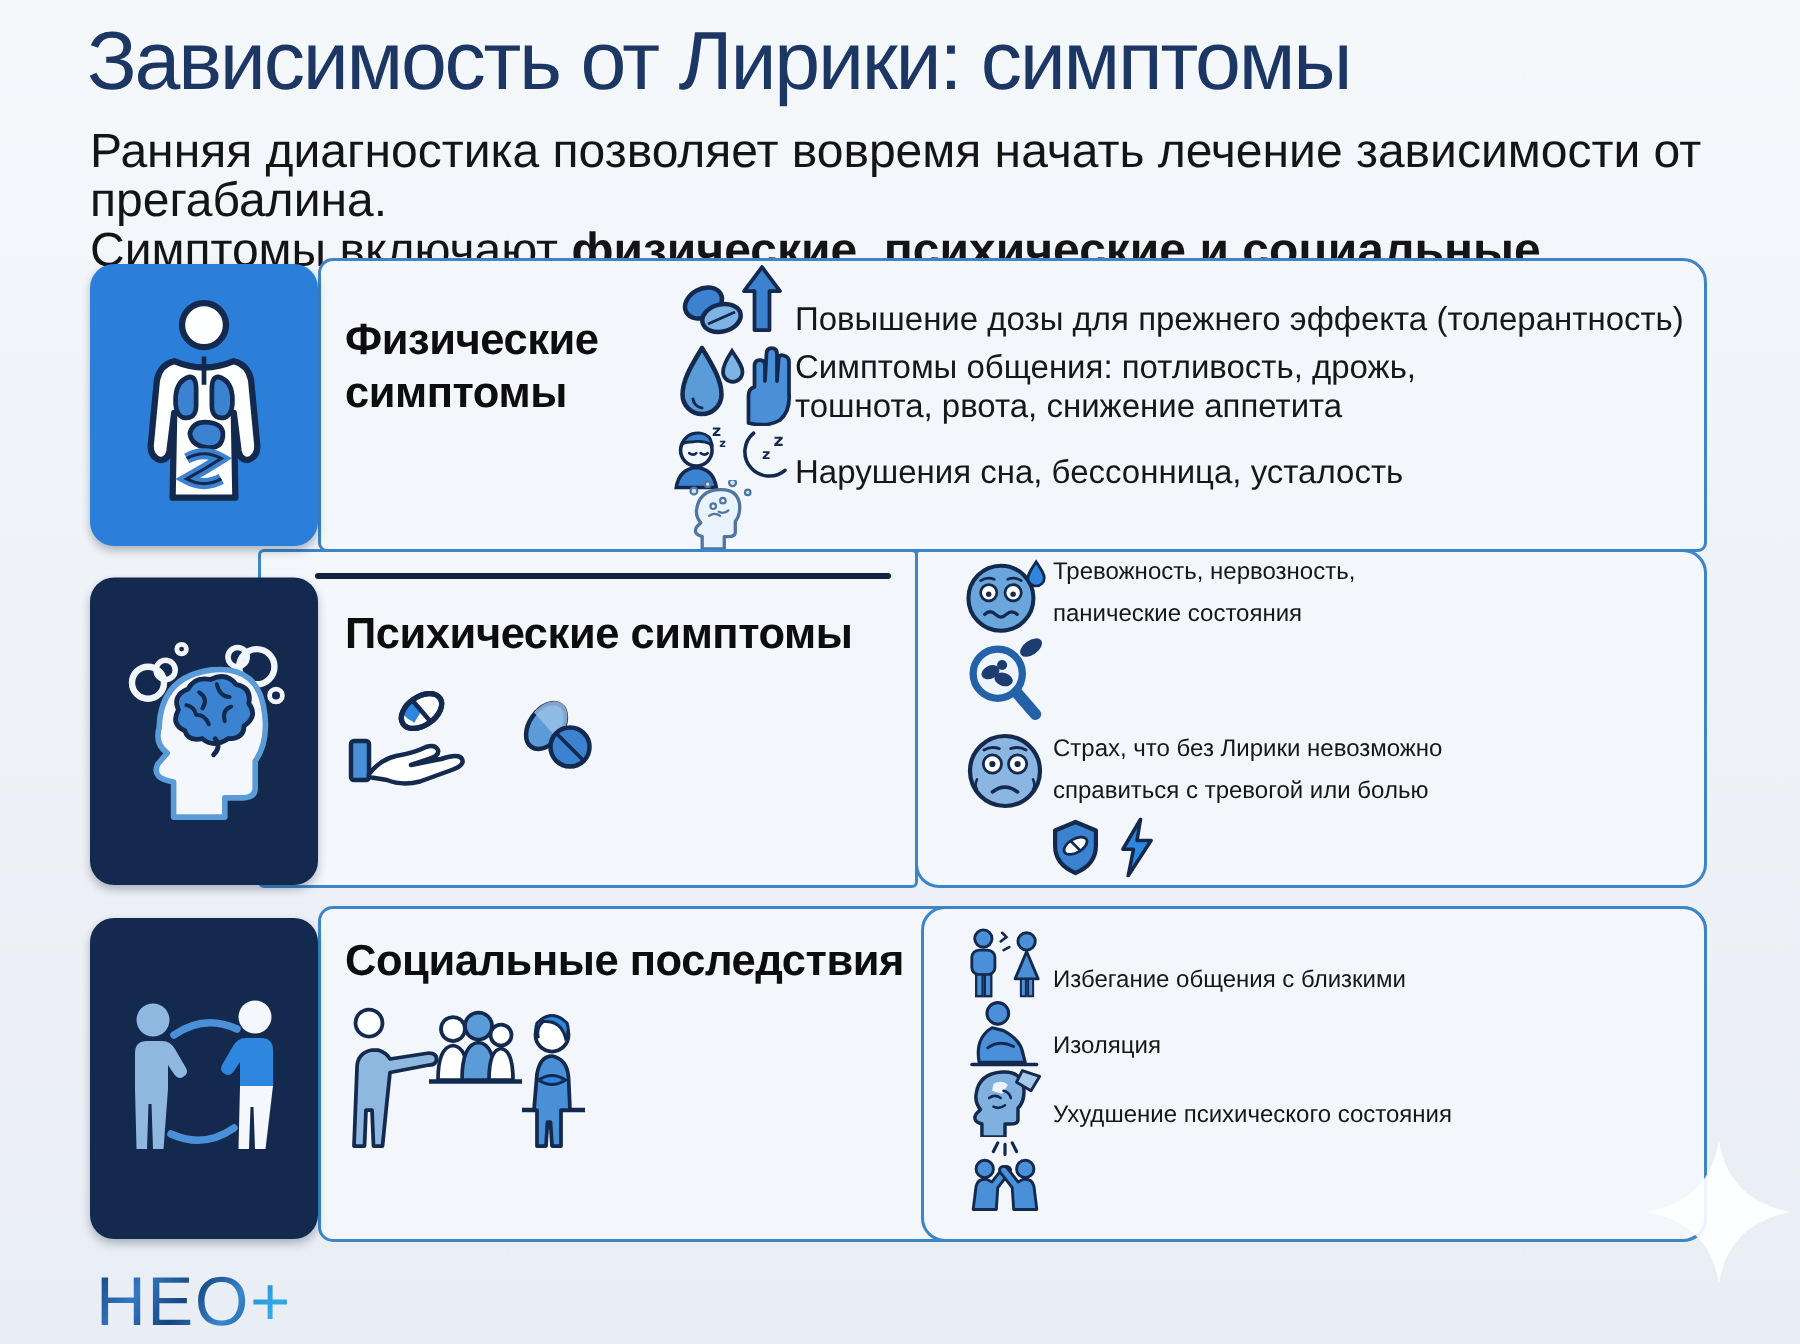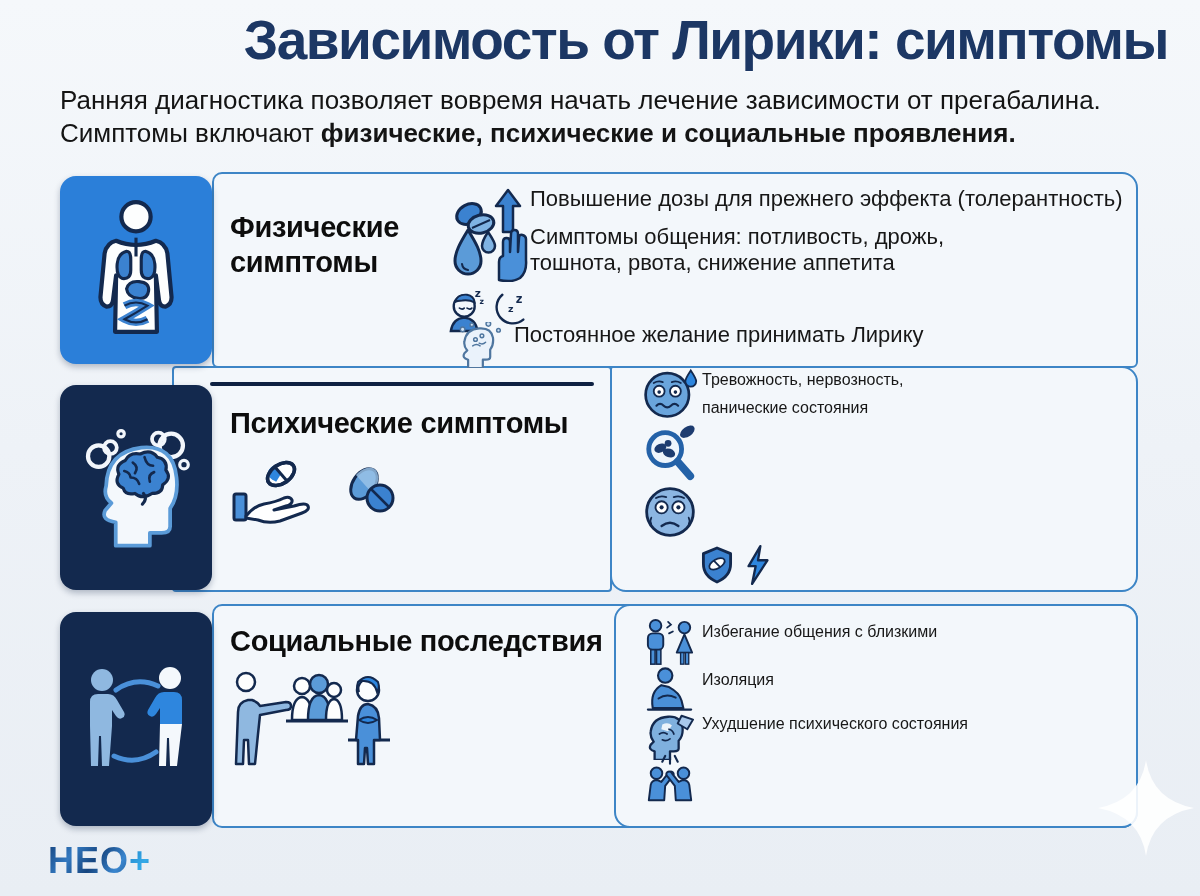--- a/index.html
+++ b/index.html
@@ -6,28 +6,27 @@
   body{
     width:1200px;height:896px;position:relative;overflow:hidden;
     background:linear-gradient(180deg,#f5f8fb 0%,#eef2f7 50%,#e9eef4 100%);
     font-family:"Liberation Sans","DejaVu Sans",sans-serif;
     color:#161616;
   }
   .abs{position:absolute}
   
   .title{
     left:58px;top:12px;width:1110px;
-    font-size:55px;font-weight:bold;letter-spacing:-1.5px;
+    font-size:55px;font-weight:normal;letter-spacing:-1.5px;
     color:#1c3764;line-height:1.05;
     text-shadow:0 1px 0 rgba(255,255,255,.6);
-    text-align:right;
   }
   .subtitle{
     left:60px;top:84px;width:1090px;
-    font-size:26px;line-height:33px;color:#141414;
+    font-size:32px;line-height:33px;color:#141414;
   }
   .subtitle b{font-weight:bold}
   
   .panel{position:absolute;background:#f3f7fb;border:2.5px solid #3d85c6;box-sizing:border-box}
   .phys-panel{left:212px;top:172px;width:926px;height:196px;border-radius:10px 16px 6px 6px}
   .card2-box{left:172px;top:366px;width:440px;height:226px;border-radius:4px}
   .psy-panel{left:610px;top:366px;width:528px;height:226px;border-radius:3px 16px 16px 16px}
   .card3-outer{left:212px;top:604px;width:926px;height:224px;border-radius:10px 16px 16px 10px}
   .card3-panel{left:614px;top:604px;width:524px;height:224px;border-radius:16px}
   .accent-line{left:210px;top:382px;width:384px;height:4px;background:#0e2142;border-radius:2px}
@@ -44,32 +43,32 @@
   .box3{left:60px;top:612px;height:214px}
   
   .heading{
     position:absolute;font-size:29px;font-weight:bold;color:#0d0d0d;
     line-height:35px;white-space:pre-line;letter-spacing:-0.3px;
   }
   .h1{left:230px;top:210px}
   .h2{left:230px;top:406px}
   .h3{left:230px;top:624px}
   
-  .row{position:absolute;display:flex;align-items:flex-start}
+  .row{position:absolute;display:flex;align-items:flex-end}
   .row .ic{flex:0 0 auto;display:flex;align-items:center;justify-content:center}
   .row p{margin:0;white-space:pre-line;color:#171717}
   .phys-row{left:448px;width:692px}
   .phys-row .ic{width:82px}
   .phys-row p{font-size:22px;line-height:26px}
   .side-row{left:638px;width:498px}
   .side-row .ic{width:64px}
   .side-row p{font-size:16px;line-height:28px}
   .sub-icons{left:700px;top:545px;display:flex;gap:10px;align-items:center}
   
-  .logo{left:48px;top:840px;font-size:36px;font-weight:bold;letter-spacing:1px;display:flex}
+  .logo{left:64px;top:840px;font-size:46px;font-weight:normal;letter-spacing:1px;display:flex}
   .logo span{background-clip:text;-webkit-background-clip:text;color:transparent}
   .logo-neo{background-image:linear-gradient(125deg,#123e78 0%,#3379c0 30%,#16457f 55%,#3a86cf 80%,#1d568f 100%)}
   .logo-plus{background-image:linear-gradient(125deg,#1f7ec4 0%,#35aae8 60%,#1b6fb4 100%)}
   .sparkle{left:1096px;top:758px;width:100px;height:100px}
 </style>
 </head>
 <body>
 
 <div class="abs title">Зависимость от Лирики: симптомы</div>
 <div class="abs subtitle">
@@ -205,36 +204,36 @@
       <path d="M7,16 Q10,7 20,8 Q27,9 28,16 Q22,13 15,14 Q9,14 7,16 Z" fill="#3b82d0" stroke="#13294e" stroke-width="2"></path>
       <path d="M12,22 q3,2 5,0 M20,22 q3,2 5,0" fill="none" stroke="#13294e" stroke-width="1.8" stroke-linecap="round"></path>
       <path d="M3,46 Q5,33 17,32 Q29,33 31,46 Z" fill="#3b82d0" stroke="#13294e" stroke-width="2.5"></path>
       <text x="28" y="10" font-size="11" font-weight="bold" fill="#13294e" font-family="DejaVu Sans">z</text>
       <text x="33" y="18" font-size="8" font-weight="bold" fill="#13294e" font-family="DejaVu Sans">z</text>
       <path d="M57,8 a17,17 0 1 0 22,26 a14,14 0 1 1 -22,-26 Z" fill="#a9c9ec" stroke="#13294e" stroke-width="2.5" stroke-linejoin="round"></path>
       <text x="63" y="26" font-size="10" font-weight="bold" fill="#13294e" font-family="DejaVu Sans">z</text>
       <text x="71" y="17" font-size="12" font-weight="bold" fill="#13294e" font-family="DejaVu Sans">z</text>
     </svg>
   </span>
+  <p>Нарушения сна, бессонница, усталость</p>
 </div>
 
 <div class="row phys-row" style="top:322px;height:44px">
   <span class="ic" style="width:66px">
     <svg width="52" height="46" viewBox="0 0 56 50">
       <circle cx="8" cy="8" r="2.5" fill="#cfe2f5" stroke="#4f769f" stroke-width="1.6"></circle>
       <circle cx="18" cy="3" r="2" fill="#cfe2f5" stroke="#4f769f" stroke-width="1.6"></circle>
       <circle cx="36" cy="2" r="2.5" fill="#cfe2f5" stroke="#4f769f" stroke-width="1.6"></circle>
       <circle cx="47" cy="9" r="2" fill="#cfe2f5" stroke="#4f769f" stroke-width="1.6"></circle>
       <path d="M14,50 L14,41 Q7,39 10,34 L13,31 Q9,26 10,21 Q12,8 26,7 Q39,6 41,17 Q42,25 38,30 L38,38 Q38,41 33,41 L30,41 L30,50 Z" fill="#eaf2fb" stroke="#4f769f" stroke-width="2.4" stroke-linejoin="round"></path>
       <circle cx="22" cy="19" r="2" fill="none" stroke="#4f769f" stroke-width="1.6"></circle>
       <circle cx="29" cy="15" r="2" fill="none" stroke="#4f769f" stroke-width="1.6"></circle>
       <path d="M19,26 q4,-3 8,0 M26,23 q4,2 7,-1" fill="none" stroke="#4f769f" stroke-width="1.6" stroke-linecap="round"></path>
     </svg>
   </span>
-  <p>Постоянное желание принимать Лирику</p>
 </div>
 
 <div class="row side-row" style="top:366px;height:58px">
   <span class="ic">
     <svg width="56" height="54" viewBox="0 0 62 58">
       <circle cx="28" cy="31" r="24" fill="#6aa5dc" stroke="#13294e" stroke-width="3"></circle>
       <circle cx="19" cy="27" r="6" fill="#fff" stroke="#13294e" stroke-width="2"></circle>
       <circle cx="37" cy="27" r="6" fill="#fff" stroke="#13294e" stroke-width="2"></circle>
       <circle cx="19" cy="28" r="2" fill="#13294e"></circle>
         <circle cx="37" cy="28" r="2" fill="#13294e"></circle>
@@ -266,20 +265,22 @@
       <circle cx="30" cy="30" r="25" fill="#8cb6e2" stroke="#13294e" stroke-width="3"></circle>
       <circle cx="21" cy="25" r="6.5" fill="#fff" stroke="#13294e" stroke-width="2"></circle>
       <circle cx="39" cy="25" r="6.5" fill="#fff" stroke="#13294e" stroke-width="2"></circle>
       <circle cx="21" cy="25" r="2.2" fill="#13294e"></circle>
         <circle cx="39" cy="25" r="2.2" fill="#13294e"></circle>
       <path d="M15,15 q5,-3 11,-1 M34,14 q6,-2 11,1" fill="none" stroke="#13294e" stroke-width="2" stroke-linecap="round"></path>
       <path d="M21,45 Q30,38 39,45" fill="none" stroke="#13294e" stroke-width="2.5" stroke-linecap="round"></path>
       <path d="M10,36 q-2,4 0,7 M50,36 q2,4 0,7" fill="none" stroke="#13294e" stroke-width="1.8" stroke-linecap="round"></path>
     </svg>
   </span>
+  <p>Страх, что без Лирики невозможно
+справиться с тревогой или болью</p>
 </div>
 
 <div class="abs sub-icons">
   <span>
     <svg width="34" height="40" viewBox="0 0 30 34">
       <path d="M15,2 L27,7 L27,16 Q27,27 15,32 Q3,27 3,16 L3,7 Z" fill="#3b82d0" stroke="#13294e" stroke-width="2.5" stroke-linejoin="round"></path>
       <ellipse cx="15" cy="16" rx="7.5" ry="4" transform="rotate(-30 15 16)" fill="#fff" stroke="#13294e" stroke-width="1.6"></ellipse>
       <line x1="12" y1="13" x2="18" y2="19" stroke="#13294e" stroke-width="1.6"></line>
     </svg>
   </span>

